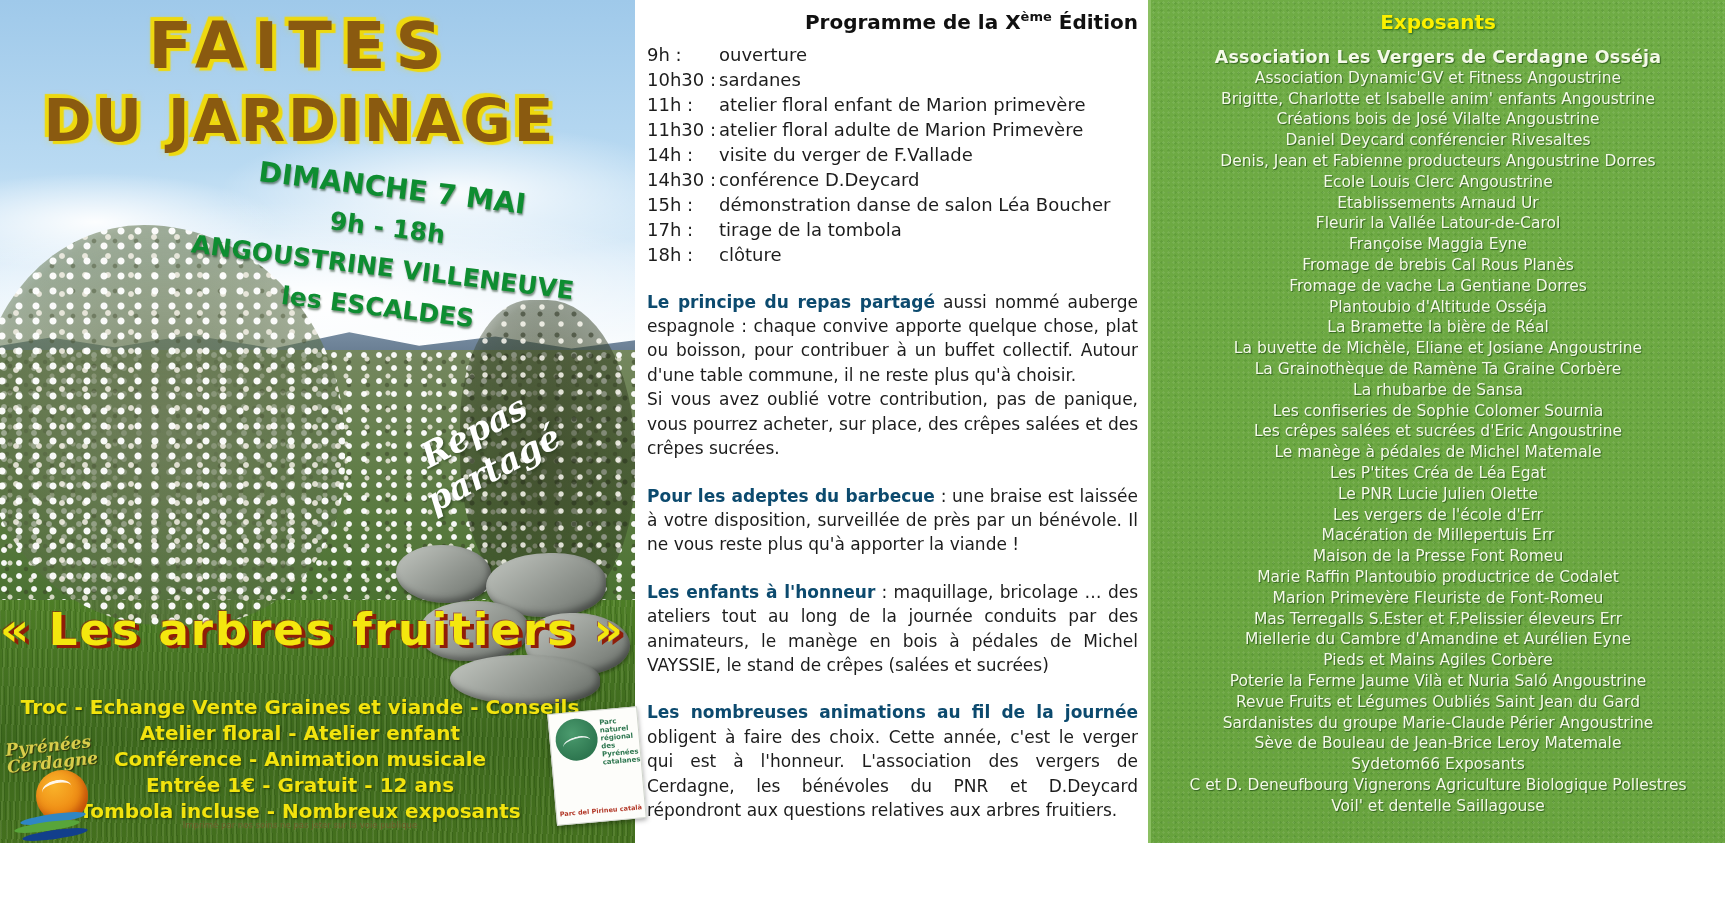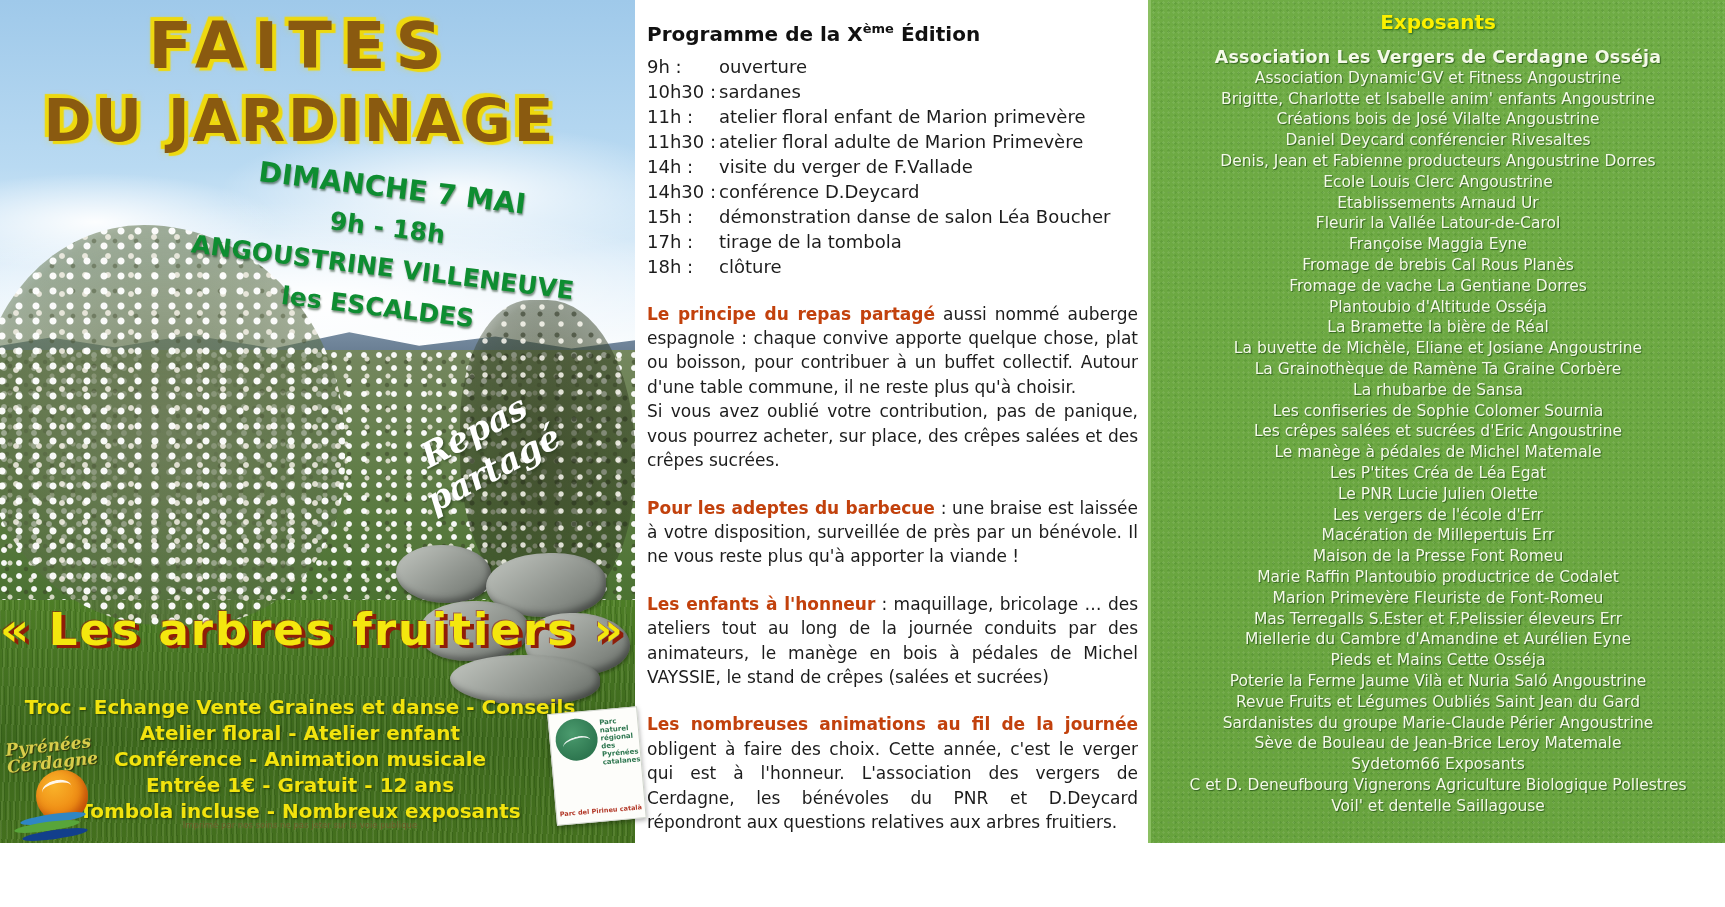--- a/index.html
+++ b/index.html
@@ -150,28 +150,28 @@
   .parc-circle:after{content:"";position:absolute;left:7px;top:18px;width:28px;height:12px;
     border-top:2px solid rgba(255,255,255,.9);border-radius:50%;transform:rotate(-10deg);}
   .parc-name{position:absolute;left:50px;top:8px;width:36px;font-size:7px;line-height:8px;
     color:#2e7750;font-weight:700;}
   .parc-bottom{position:absolute;left:0;bottom:6px;width:100%;text-align:center;
     font-size:6.5px;color:#b33a2a;font-weight:700;}
 
   
   .programme{position:absolute;left:635px;top:0;width:513px;height:907px;background:#ffffff;
     color:#1c1c1c;padding:0 10px 0 12px;}
-  .prog-title{margin:21px 0 8px;text-align:left;font-size:20px;font-weight:800;color:#111;}
+  .prog-title{margin:9px 0 8px;text-align:right;font-size:20px;font-weight:800;color:#111;}
   .prog-title .sup{font-size:13px;vertical-align:super;font-weight:800;}
   .schedule{font-size:18px;line-height:25px;}
   .srow{white-space:nowrap;}
   .stime{display:inline-block;width:72px;}
   .paras{margin-top:23px;font-size:17px;line-height:24.4px;text-align:justify;}
   .para + .para{margin-top:23px;}
-  .lead{color:#c2410c;font-weight:800;}
+  .lead{color:#0c4a6e;font-weight:800;}
 
   
   .exposants{position:absolute;left:1148px;top:0;width:577px;height:907px;
     background-image:
       radial-gradient(rgba(255,255,255,.08) 1px,transparent 1.4px),
       radial-gradient(rgba(0,60,0,.10) 1px,transparent 1.4px),
       linear-gradient(180deg,#6fac45,#67a23d);
     background-size:5px 5px,7px 7px,100% 100%;
     border-left:3px solid #8cc063;padding-top:10px;}
   .exp-title{text-align:center;font-size:20px;font-weight:800;color:#fcf000;
@@ -216,21 +216,21 @@
 
     <div class="repas">
       <span>Repas</span>
       <span class="r2">partagé</span>
     </div>
 
     <div class="theme">« Les arbres fruitiers »</div>
 
     <div class="info-block">
 
-    <div class="info-line">Troc - Echange  Vente Graines et danse - Conseils</div>
+    <div class="info-line">Troc - Echange  Vente Graines et viande - Conseils</div>
         <div class="info-line">Atelier floral - Atelier enfant</div>
         <div class="info-line">Conférence - Animation musicale</div>
         <div class="info-line">Entrée 1€ - Gratuit - 12 ans</div>
         <div class="info-line">Tombola incluse - Nombreux exposants</div>
       </div>
 
     <div class="fine-print">Imprimé par nos soins ne pas jeter sur la voie publique</div>
 
     <div class="layer pyrenees">
       <div class="pyr-text">
@@ -349,21 +349,21 @@
         <div class="exp-item">Le manège à pédales de Michel Matemale</div>
         <div class="exp-item">Les P'tites Créa de Léa Egat</div>
         <div class="exp-item">Le PNR Lucie Julien Olette</div>
         <div class="exp-item">Les vergers de l'école d'Err</div>
         <div class="exp-item">Macération de Millepertuis Err</div>
         <div class="exp-item">Maison de la Presse Font Romeu</div>
         <div class="exp-item">Marie Raffin Plantoubio productrice de Codalet</div>
         <div class="exp-item">Marion Primevère Fleuriste de Font-Romeu</div>
         <div class="exp-item">Mas Terregalls S.Ester et F.Pelissier éleveurs Err</div>
         <div class="exp-item">Miellerie du Cambre d'Amandine et Aurélien Eyne</div>
-        <div class="exp-item">Pieds et Mains Cette Osséja</div>
+        <div class="exp-item">Pieds et Mains Agiles Corbère</div>
         <div class="exp-item">Poterie la Ferme Jaume Vilà et Nuria Saló Angoustrine</div>
         <div class="exp-item">Revue Fruits et Légumes Oubliés Saint Jean du Gard</div>
         <div class="exp-item">Sardanistes du groupe Marie-Claude Périer Angoustrine</div>
         <div class="exp-item">Sève de Bouleau de Jean-Brice Leroy Matemale</div>
         <div class="exp-item">Sydetom66 Exposants</div>
         <div class="exp-item">C et D. Deneufbourg Vignerons Agriculture Biologique Pollestres</div>
         <div class="exp-item">Voil' et dentelle Saillagouse</div>
       </div>
   </section>
 

